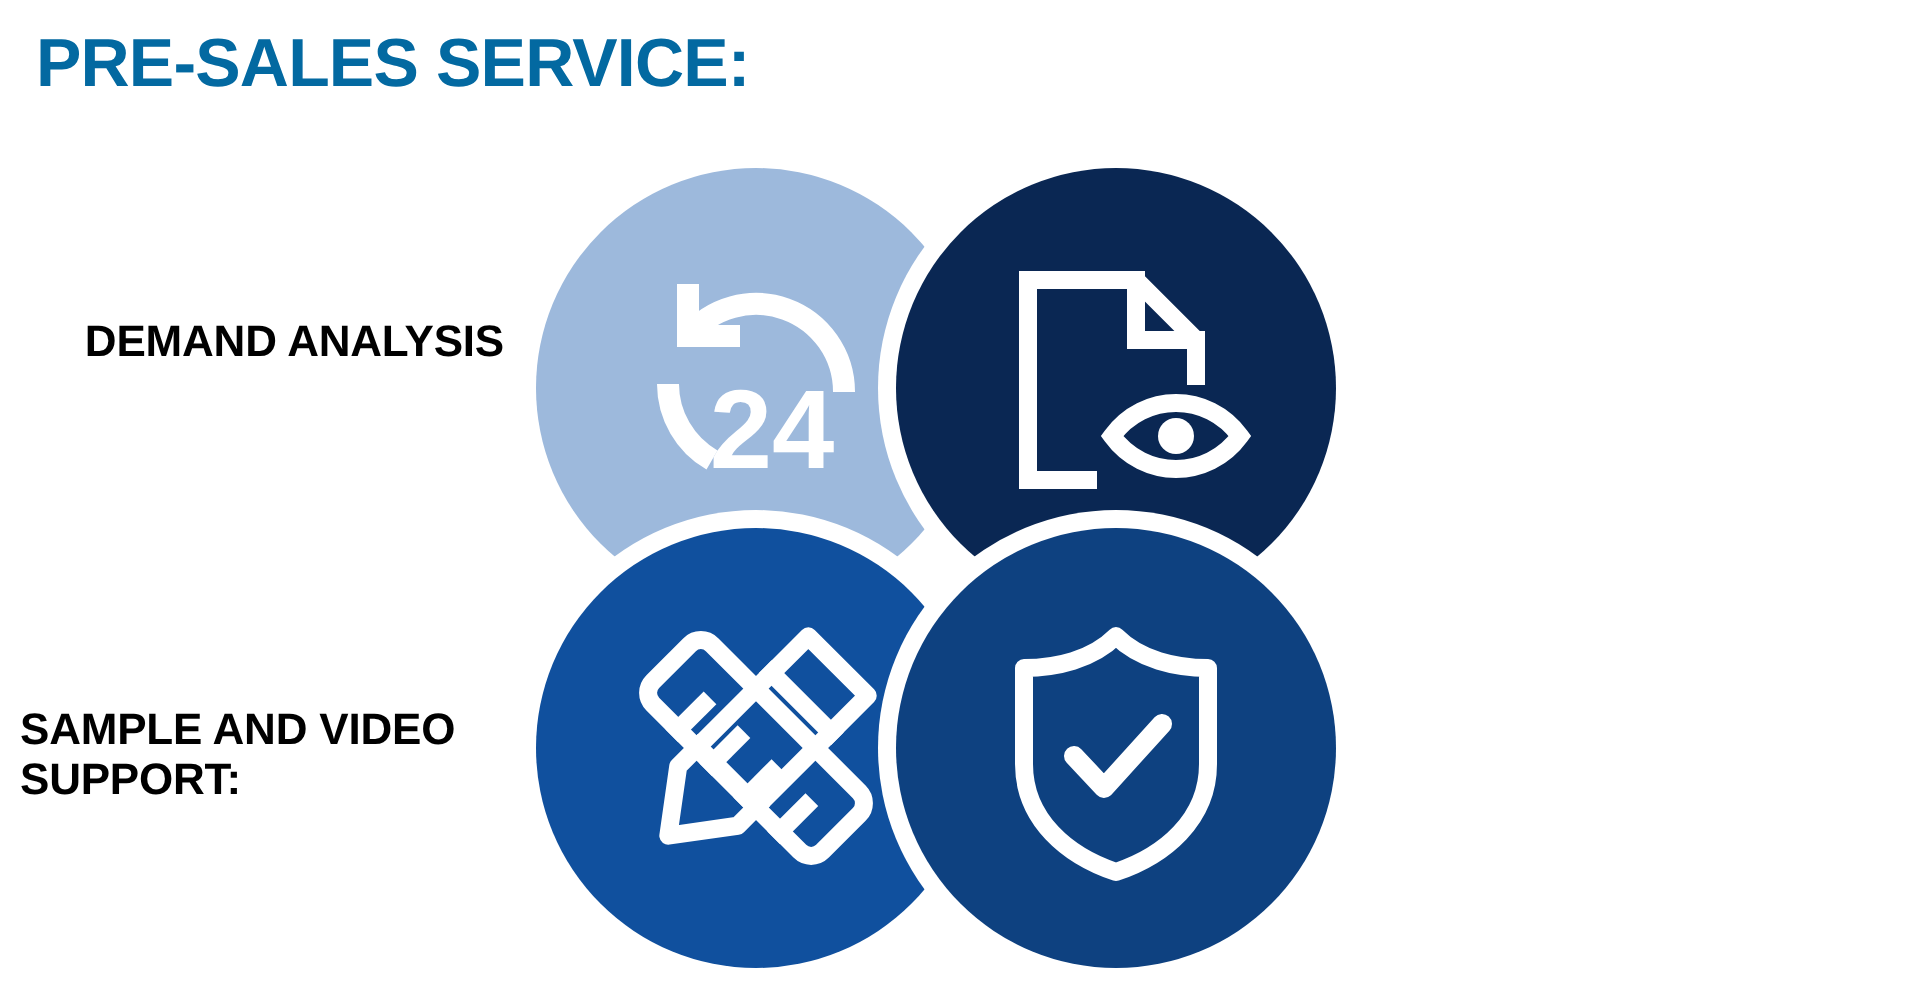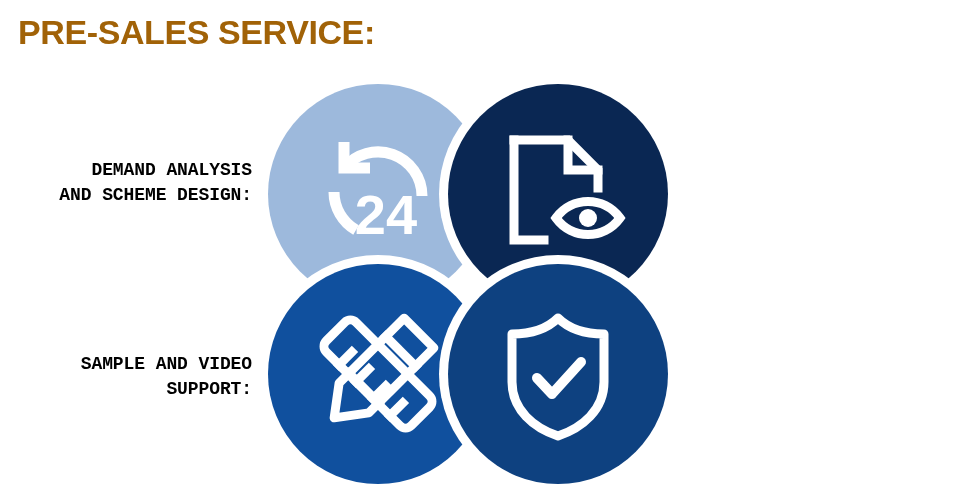--- a/index.html
+++ b/index.html
@@ -24,21 +24,21 @@
   }
 
   
   #page-title {
     position: absolute;
     left: 18px;
     top: 10px;
     font-size: 34px;
     font-weight: bold;
     letter-spacing: -0.4px;
-    color: #a16207;
+    color: #0369a1;
     white-space: nowrap;
     line-height: 44px;
   }
 
   
   #venn-diagram {
     position: absolute;
     left: 262px;
     top: 78px;
     width: 412px;
@@ -46,45 +46,44 @@
   }
   #venn-diagram svg {
     display: block;
     width: 412px;
     height: 412px;
   }
 
   
   .label {
     position: absolute;
-    font-size: 18px;
+    font-size: 22px;
     font-weight: bold;
     color: #000000;
     line-height: 25px;
     letter-spacing: -0.1px;
     text-transform: uppercase;
-    font-family: Liberation Mono, monospace;
   }
   #label-demand-analysis {
     left: 10px;
     top: 158px;
     width: 242px;
     text-align: right;
   }
   #label-technical-consultation {
     left: 726px;
     top: 160px;
     width: 228px;
     text-align: left;
   }
   #label-sample-video {
     left: 10px;
     top: 352px;
     width: 242px;
-    text-align: right;
+    text-align: left;
   }
   #label-transparent-quotations {
     left: 668px;
     top: 344px;
     width: 292px;
     text-align: left;
   }
 </style>
 </head>
 <body>
@@ -162,21 +161,20 @@
                    L 46 -40
                    C 30 -40 12 -44 0 -56 Z"></path>
           <path d="M -21 4 L -6 20 L 23 -12" stroke-width="10"></path>
         </g>
       </g>
     </svg>
   </div>
 
   <div class="label" id="label-demand-analysis">
     <div>DEMAND ANALYSIS</div>
-    <div>AND SCHEME DESIGN:</div>
   </div>
 
 
   <div class="label" id="label-sample-video">
     <div>SAMPLE AND VIDEO</div>
     <div>SUPPORT:</div>
   </div>
 
   <div class="label" id="label-transparent-quotations">
   </div>

